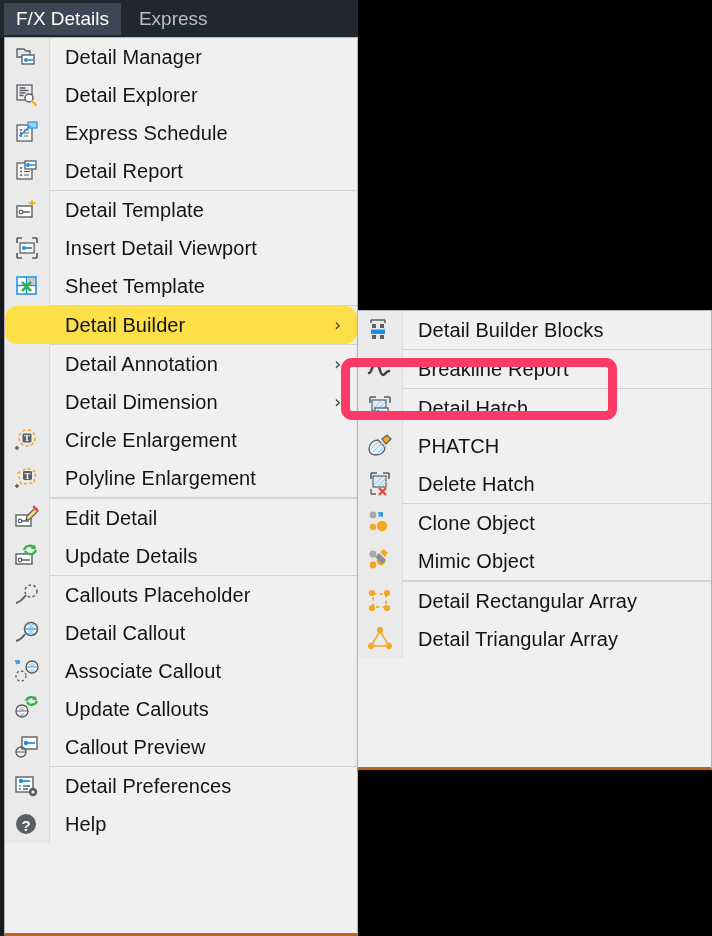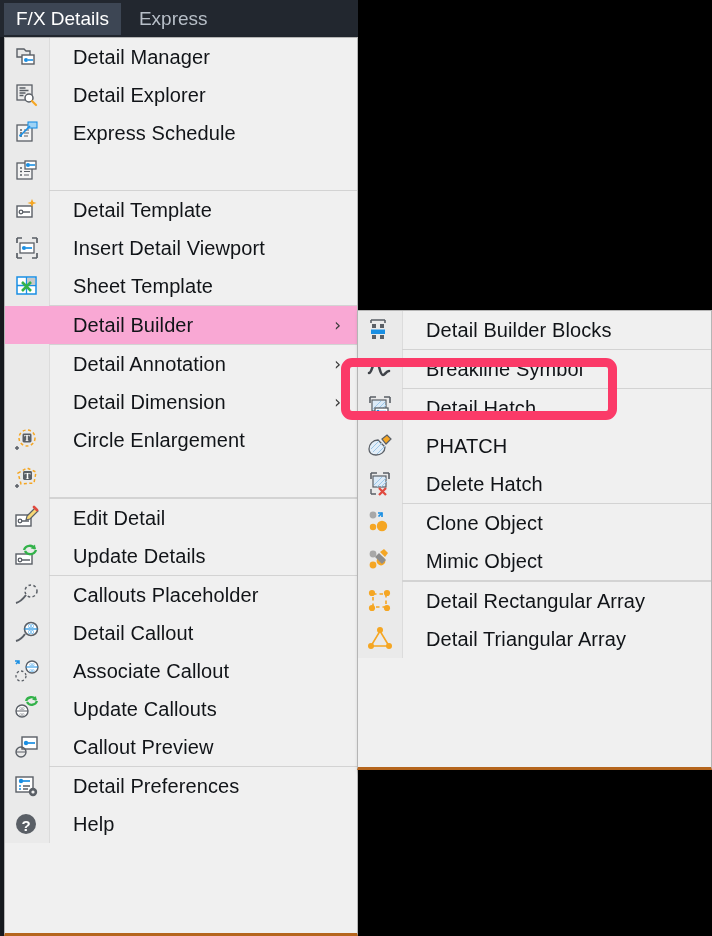--- a/index.html
+++ b/index.html
@@ -50,21 +50,21 @@
     cursor:default;
   }
   .row.hl{background:#8ecdf4;}
   .row .ico{
     width:44px;min-width:44px;height:38px;
     display:flex;align-items:center;justify-content:center;
   }
   .row .lbl{
     font-size:20px;color:#111418;
     white-space:nowrap;
-    padding-left:24px;
+    padding-left:16px;
     letter-spacing:.1px;
   }
   .row .arrow{
     position:absolute;right:16px;top:50%;transform:translateY(-50%);
     font-size:17px;color:#3b3b3b;
     font-family:"DejaVu Sans", sans-serif;
   }
   .sep{
     height:1px;background:#d3d3d3;
     margin-left:44px;
@@ -148,20 +148,21 @@
           <span class="ico">
             <svg class="icosvg" width="26" height="26" viewBox="0 0 26 26" xmlns="http://www.w3.org/2000/svg">
               <rect x="3" y="5" width="15" height="16" fill="#f4f4f4" stroke="#5a5f66" stroke-width="1.3"></rect>
               <path d="M6 10h2M6 13.5h2M6 17h2" stroke="#5a5f66" stroke-width="1.4"></path>
               <path d="M10 13.5h6M10 17h5" stroke="#5a5f66" stroke-width="1.2"></path>
               <rect x="11" y="3" width="11" height="8" fill="#fff" stroke="#5a5f66" stroke-width="1.3"></rect>
               <circle cx="14" cy="7" r="2.1" fill="#1a8fe3"></circle>
               <path d="M16 7h5" stroke="#1a8fe3" stroke-width="1.6"></path>
             </svg>
           </span>
+          <span class="lbl">Detail Report</span>
         </div>
         <div class="sep"></div>
         <div class="row">
           <span class="ico">
             <svg class="icosvg" width="26" height="26" viewBox="0 0 26 26" xmlns="http://www.w3.org/2000/svg">
               <rect x="3" y="9" width="15" height="11" fill="#fff" stroke="#5a5f66" stroke-width="1.4"></rect>
               <circle cx="7" cy="15" r="1.8" fill="none" stroke="#5a5f66" stroke-width="1.3"></circle>
               <path d="M9 15h7" stroke="#5a5f66" stroke-width="1.5"></path>
               <path d="M18 2l1.3 3.1L22.6 6l-3.3.9L18 10l-1.3-3.1L13.4 6l3.3-.9z" fill="#f5a623"></path>
             </svg>
@@ -184,21 +185,21 @@
             <svg class="icosvg" width="26" height="26" viewBox="0 0 26 26" xmlns="http://www.w3.org/2000/svg">
               <rect x="3" y="4" width="19" height="17" fill="#fff" stroke="#1a8fe3" stroke-width="1.5"></rect>
               <path d="M12.5 4v17M3 12.5h19" stroke="#1a8fe3" stroke-width="1.3"></path>
               <rect x="13" y="5" width="8" height="7" fill="#c9c9c9"></rect>
               <path d="M8 9l9 9M17 9l-9 9" stroke="#33b24a" stroke-width="2.6"></path>
             </svg>
           </span>
           <span class="lbl">Sheet Template</span>
         </div>
         <div class="sep"></div>
-        <div class="row hl" style="background: #f9a8d4;">
+        <div class="row hl" style="background: #fde047; border-radius: 12px;">
           <span class="ico"></span>
           <span class="lbl">Detail Builder</span>
           <span class="arrow">›</span>
         </div>
         <div class="sep"></div>
         <div class="row">
           <span class="ico"></span>
           <span class="lbl">Detail Annotation</span>
           <span class="arrow">›</span>
         </div>
@@ -220,20 +221,21 @@
         </div>
         <div class="row">
           <span class="ico">
             <svg class="icosvg" width="26" height="26" viewBox="0 0 26 26" xmlns="http://www.w3.org/2000/svg">
               <path d="M4 8l9-5 9 4-2 11-13 1z" fill="none" stroke="#f5a623" stroke-width="1.5" stroke-dasharray="3 2.5"></path>
               <rect x="9" y="6" width="9" height="9" rx="1.4" fill="#5a5f66"></rect>
               <text x="13.5" y="13.5" font-size="9" fill="#fff" text-anchor="middle" font-family="Liberation Serif,serif" font-weight="bold">T</text>
               <path d="M3 19v4M1 21h4" stroke="#5a5f66" stroke-width="1.5"></path>
             </svg>
           </span>
+          <span class="lbl">Polyline Enlargement</span>
         </div>
         <div class="sep"></div>
         <div class="sep"></div>
         <div class="row">
           <span class="ico">
             <svg class="icosvg" width="26" height="26" viewBox="0 0 26 26" xmlns="http://www.w3.org/2000/svg">
               <rect x="2" y="10" width="15" height="11" fill="#fff" stroke="#5a5f66" stroke-width="1.4"></rect>
               <circle cx="6" cy="16" r="1.8" fill="none" stroke="#5a5f66" stroke-width="1.3"></circle>
               <path d="M8 16h7" stroke="#5a5f66" stroke-width="1.5"></path>
               <path d="M13 11L21 3l3 3-8 8-4 1z" fill="#f7d774" stroke="#5a5f66" stroke-width="1.2"></path>
@@ -361,21 +363,21 @@
           </span>
           <span class="lbl">Detail Builder Blocks</span>
         </div>
         <div class="sep"></div>
         <div class="row">
           <span class="ico">
             <svg class="icosvg" width="26" height="26" viewBox="0 0 26 26" xmlns="http://www.w3.org/2000/svg">
               <path d="M2 17c3 0 3.5-11 7-11s3.5 13 7 13c2 0 3-4 6-4" fill="none" stroke="#3f4349" stroke-width="2.6" stroke-linecap="round"></path>
             </svg>
           </span>
-          <span class="lbl">Breakline Symbol</span>
+          <span class="lbl">Breakline Report</span>
         </div>
         <div class="sep"></div>
         <div class="row">
           <span class="ico">
             <svg class="icosvg" width="26" height="26" viewBox="0 0 26 26" xmlns="http://www.w3.org/2000/svg">
               <path d="M3 2v6M3 2h6M23 2v6M23 2h-6" stroke="#5a5f66" stroke-width="1.6"></path>
               <rect x="5" y="5" width="14" height="11" fill="#dceaf7" stroke="#5a5f66" stroke-width="1.2"></rect>
               <path d="M6 14L14 6M9 16L18 7M13 16L19 10" stroke="#9cc7e8" stroke-width="1"></path>
               <rect x="8" y="13" width="13" height="7" fill="#fff" stroke="#5a5f66" stroke-width="1.3"></rect>
               <circle cx="11" cy="16.5" r="1.7" fill="#1a8fe3"></circle>

